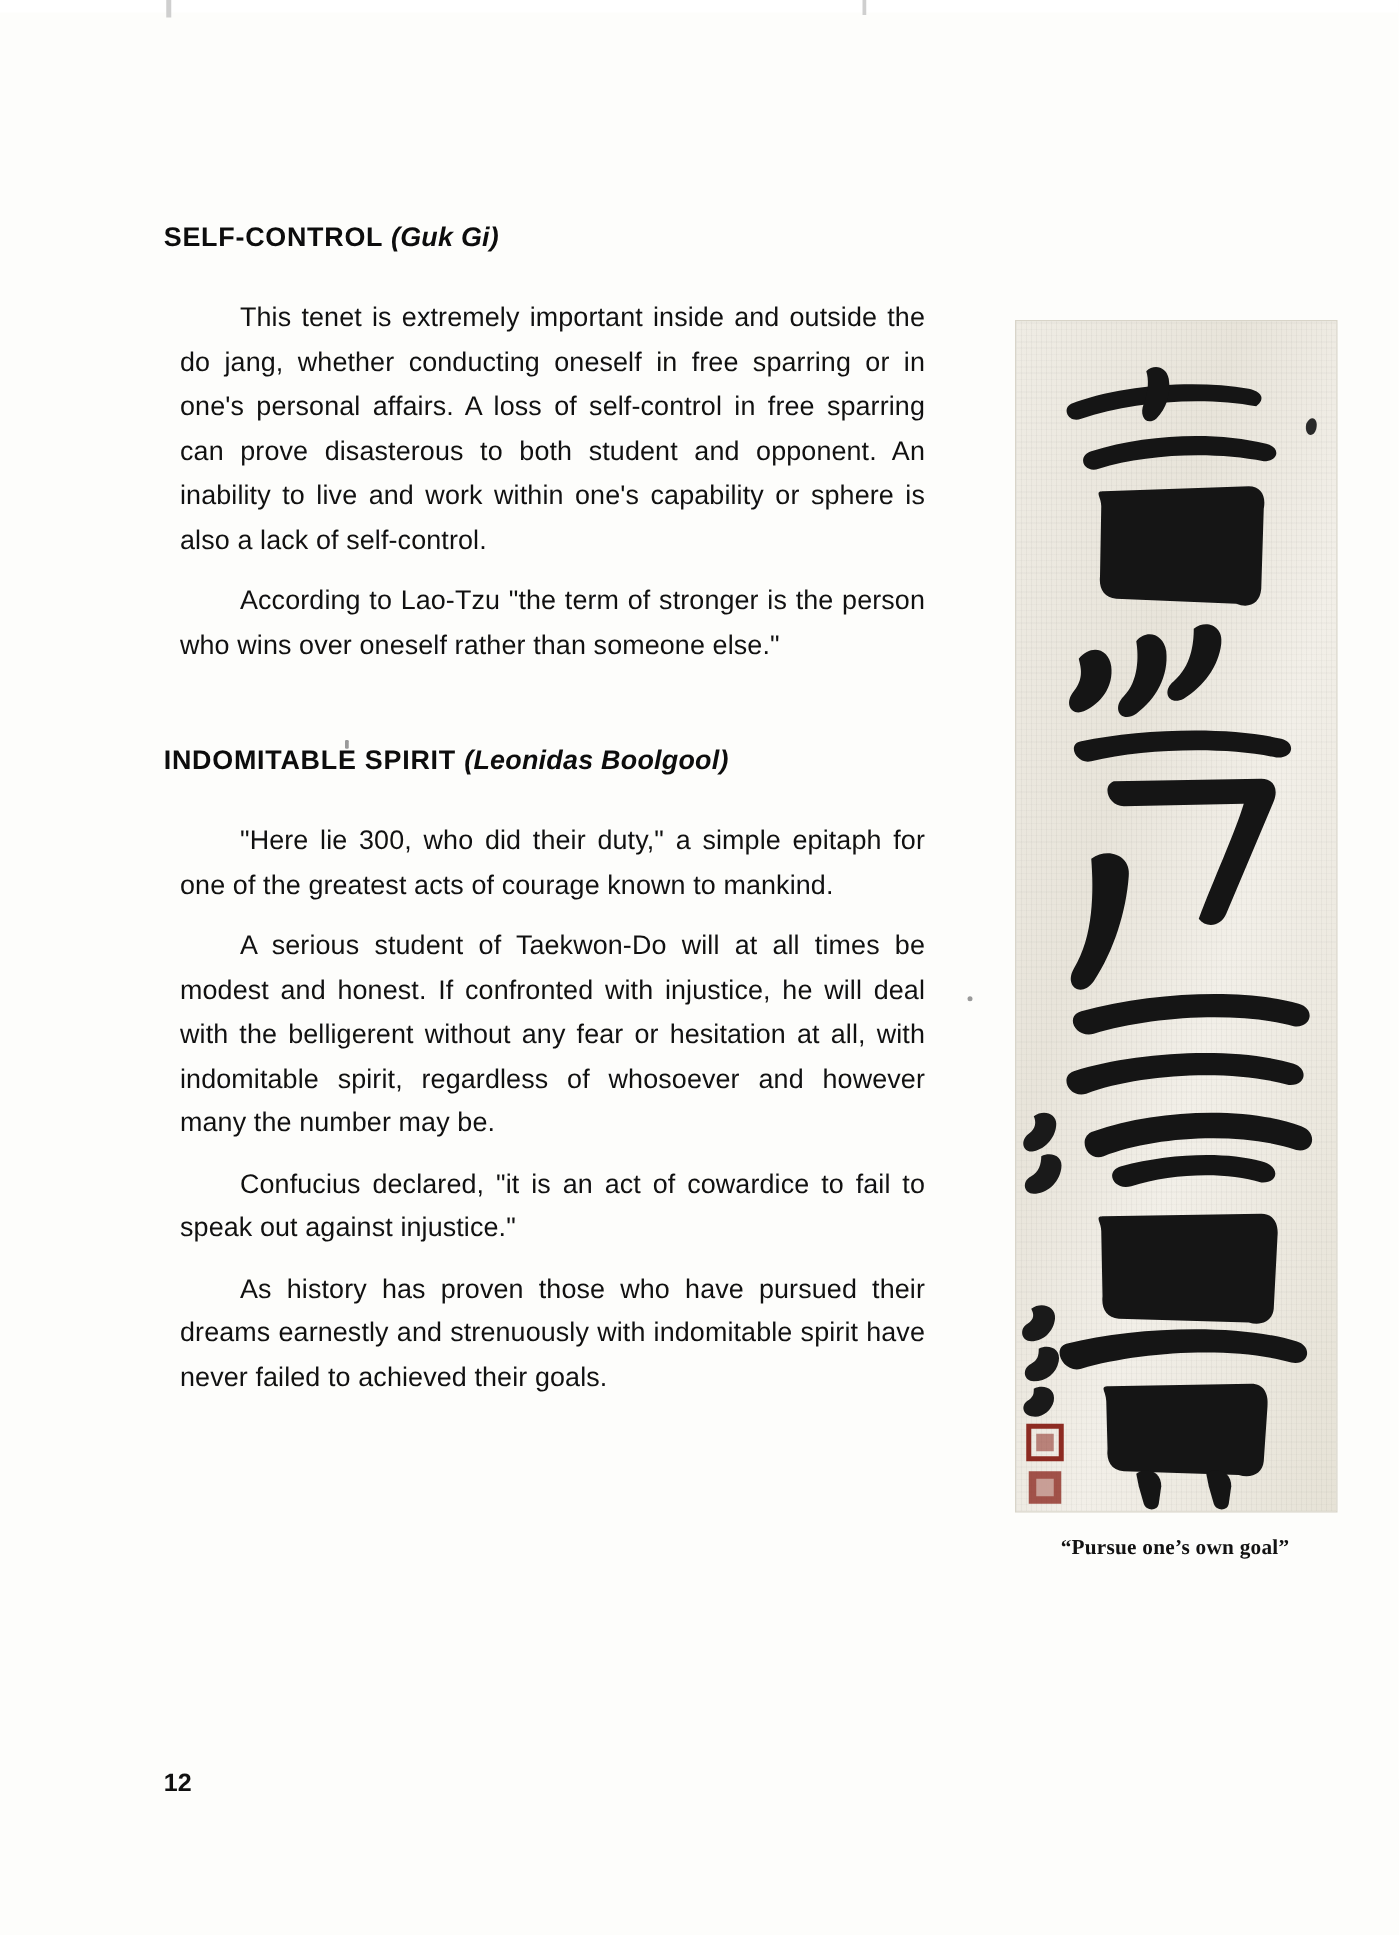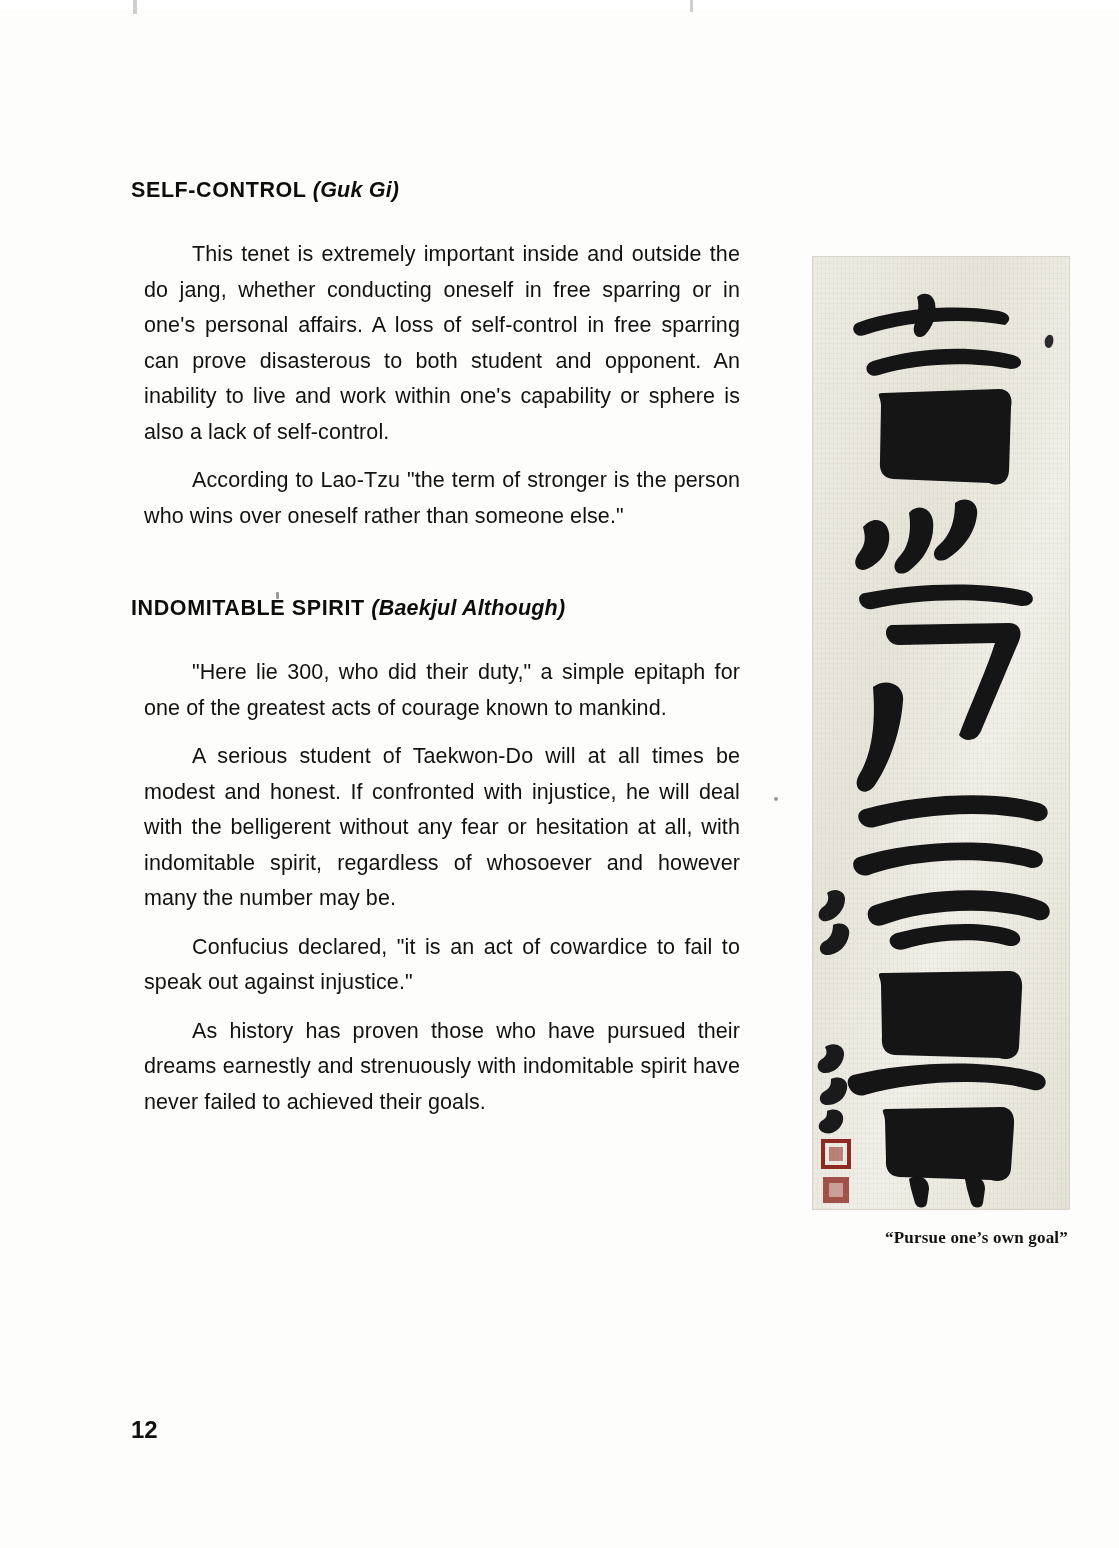--- a/index.html
+++ b/index.html
@@ -95,33 +95,33 @@
     background:
       repeating-linear-gradient(90deg, rgba(0,0,0,0.035) 0 1px, rgba(0,0,0,0) 1px 4px),
       repeating-linear-gradient(0deg, rgba(0,0,0,0.02) 0 1px, rgba(0,0,0,0) 1px 5px);
   }
   .plate svg { position: absolute; left: 0; top: 0; }
   .plate-caption {
     position: absolute;
     left: 812px;
     top: 1228px;
     width: 256px;
-    text-align: right;
+    text-align: center;
     font-family: "Liberation Serif", serif;
     font-weight: bold;
     font-size: 17px;
     color: #121212;
     letter-spacing: 0.2px;
   }
 
   .folio {
     position: absolute;
     left: 131px;
     top: 1416px;
-    font-size: 24px;
+    font-size: 20px;
     font-weight: bold;
     color: #101010;
   }
 
   .stray-dot {
     position: absolute;
     background: #9a9a9a;
     border-radius: 50%;
   }
   .stray-dot.d1 { left: 276px; top: 592px; width: 3px; height: 7px; border-radius: 1px; }
@@ -143,21 +143,21 @@
       <h2 class="section-title">
         <span>SELF-CONTROL</span>
         <span class="rom">(Guk Gi)</span>
       </h2>
 
       <p class="body indent">This tenet is extremely important inside and outside the do jang, whether conducting oneself in free sparring or in one's personal affairs. A loss of self-control in free sparring can prove disasterous to both student and opponent. An inability to live and work within one's capability or sphere is also a lack of self-control.</p>
       <p class="body indent">According to Lao-Tzu "the term of stronger is the person who wins over oneself rather than someone else."</p>
 
       <h2 class="section-title second">
         <span>INDOMITABLE SPIRIT</span>
-        <span class="rom">(Baekjul Although)</span>
+        <span class="rom">(Leonidas Boolgool)</span>
       </h2>
 
       <p class="body indent">"Here lie 300, who did their duty," a simple epitaph for one of the greatest acts of courage known to mankind.</p>
       <p class="body indent">A serious student of Taekwon-Do will at all times be modest and honest. If confronted with injustice, he will deal with the belligerent without any fear or hesitation at all, with indomitable spirit, regardless of whosoever and however many the number may be.</p>
       <p class="body indent">Confucius declared, "it is an act of cowardice to fail to speak out against injustice."</p>
       <p class="body indent">As history has proven those who have pursued their dreams earnestly and strenuously with indomitable spirit have never failed to achieved their goals.</p>
 
     </div>
 
     <div class="stray-dot d1"></div>

